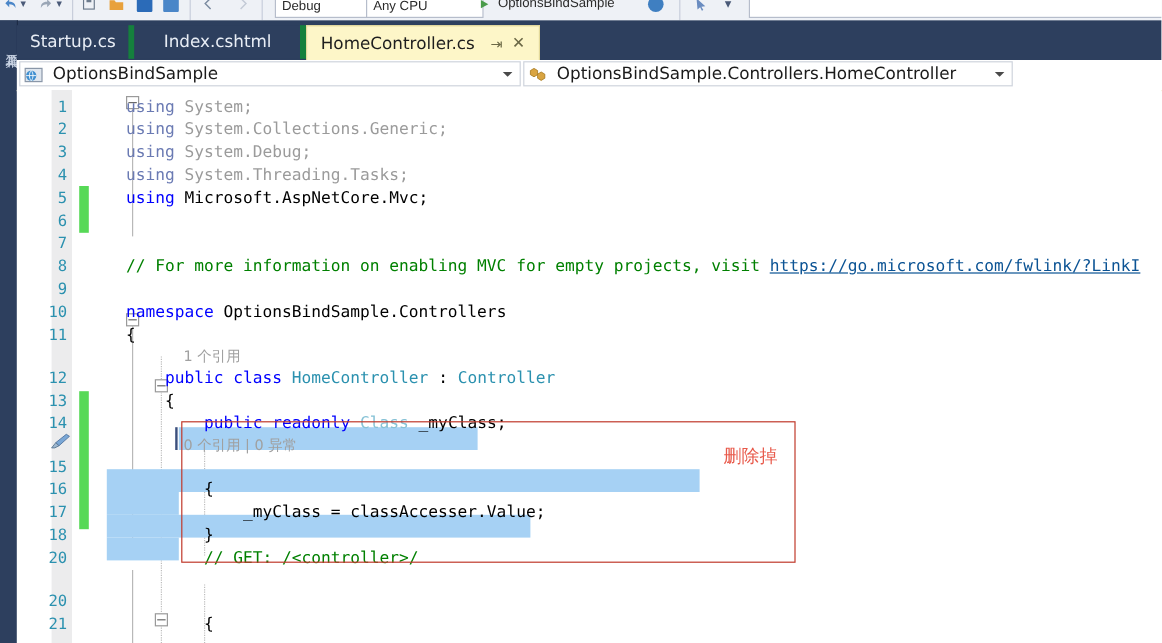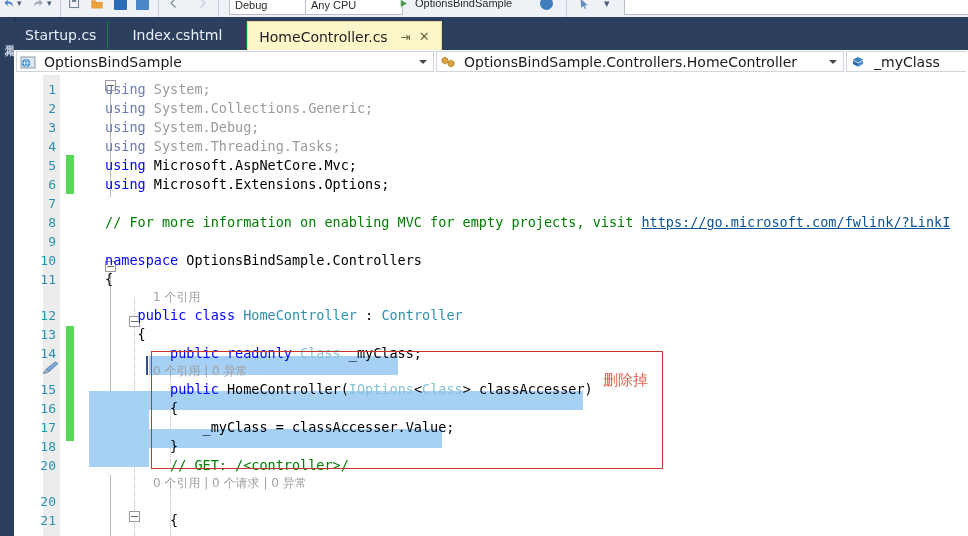--- a/index.html
+++ b/index.html
@@ -44,21 +44,21 @@
     writing-mode:vertical-rl;letter-spacing:0px;
     font-family:"DejaVu Sans",sans-serif;
   }
 
   
   .tabstrip{position:absolute;left:14px;top:18px;height:32px;display:flex;align-items:flex-start;}
   .tab{
     height:28px;display:flex;align-items:center;padding:0 11px;margin-top:3px;
     font-size:14px;color:#e8edf5;white-space:nowrap;
     font-family:"DejaVu Sans",sans-serif;
-    border-right:1px solid #15803d;
+    border-right:5px solid #15803d;
   }
   .tab.inactive{background:#2d3f5e;}
   .tab.active{
     background:#fdf6c8;color:#1e1e1e;border:1px solid #e3d99a;border-bottom:none;
     height:29px;margin-top:3px;
   }
   .tab .pin{margin-left:13px;font-size:12px;color:#6b6846;}
   .tab .xclose{margin-left:8px;font-size:13px;color:#6b6846;}
 
   
@@ -251,30 +251,20 @@
     <div class="nav-combo" style="width:408px;">
       <span class="ico">
         <svg width="16" height="16" viewBox="0 0 16 16">
           <path d="M5 3 l3 1.8 v3.4 L5 10 L2 8.2 V4.8 Z" fill="#d9a441" stroke="#a87a1f" stroke-width="0.7"></path>
           <path d="M11 6 l3 1.8 v3.4 L11 13 L8 11.2 V7.8 Z" fill="#d9a441" stroke="#a87a1f" stroke-width="0.7"></path>
         </svg>
       </span>
       <span class="lbl">OptionsBindSample.Controllers.HomeController</span>
       <span class="arrow"></span>
     </div>
-    <div class="nav-combo" style="width:120px;border-right:none;">
-      <span class="ico">
-        <svg width="16" height="16" viewBox="0 0 16 16">
-          <path d="M8 3 l5 2.6 v0.2 L8 8.6 L3 5.8 v-0.2 Z" fill="#3f7fc1"></path>
-          <path d="M3 6.4 l5 2.8 v3.6 L3 10 Z" fill="#2f6bab"></path>
-          <path d="M13 6.4 l-5 2.8 v3.6 L13 10 Z" fill="#4a8fd0"></path>
-        </svg>
-      </span>
-      <span class="lbl">_myClass</span>
-    </div>
   </div>
 
   <div class="editor">
     <div class="gutter-bg"></div>
     <div class="indicator-col"></div>
 
     <div class="chgbar" style="top:80px;height:39px;"></div>
     <div class="chgbar" style="top:251px;height:115px;"></div>
 
     <div class="guide" style="left:96px;top:12px;height:110px;"></div>
@@ -304,37 +294,36 @@
     <div class="sel" style="left:75px;top:373px;width:60px;height:19px;"></div>
 
     <div class="caret" style="left:132px;top:281px;height:19px;"></div>
 
     <div class="code">
         <div class="ln" style="top: 5px;"><span class="lnum">1</span><span class="ltext"><span class="kw-dim">using </span><span class="txt-dim">System;</span></span></div>
         <div class="ln" style="top: 24px;"><span class="lnum">2</span><span class="ltext"><span class="kw-dim">using </span><span class="txt-dim">System.Collections.Generic;</span></span></div>
         <div class="ln" style="top: 43px;"><span class="lnum">3</span><span class="ltext"><span class="kw-dim">using </span><span class="txt-dim">System.Debug;</span></span></div>
         <div class="ln" style="top: 62px;"><span class="lnum">4</span><span class="ltext"><span class="kw-dim">using </span><span class="txt-dim">System.Threading.Tasks;</span></span></div>
         <div class="ln" style="top: 81px;"><span class="lnum">5</span><span class="ltext"><span class="kw">using </span><span class="txt">Microsoft.AspNetCore.Mvc;</span></span></div>
-        <div class="ln" style="top: 100px;"><span class="lnum">6</span><span class="ltext"><span class="kw">using </span><span class="txt">Microsoft.Extensions.Options;</span></span></div>
+        <div class="ln" style="top: 100px;"><span class="lnum">6</span></div>
         <div class="ln" style="top: 119px;"><span class="lnum">7</span><span class="ltext"></span></div>
         <div class="ln" style="top: 138px;"><span class="lnum">8</span><span class="ltext"><span class="cmt">// For more information on enabling MVC for empty projects, visit </span><span class="lnk">https://go.microsoft.com/fwlink/?LinkI</span></span></div>
         <div class="ln" style="top: 157px;"><span class="lnum">9</span><span class="ltext"></span></div>
         <div class="ln" style="top: 176px;"><span class="lnum">10</span><span class="ltext"><span class="kw">namespace </span><span class="txt">OptionsBindSample.Controllers</span></span></div>
         <div class="ln" style="top: 195px; text-decoration: underline;"><span class="lnum">11</span><span class="ltext"><span class="txt">{</span></span></div>
         <div class="codelens" style="top: 214px; left: 139px;">1 个引用</div>
         <div class="ln" style="top: 231px;"><span class="lnum">12</span><span class="ltext"><span class="txt">    </span><span class="kw">public class </span><span class="typ">HomeController</span><span class="txt"> : </span><span class="typ">Controller</span></span></div>
         <div class="ln" style="top: 250px;"><span class="lnum">13</span><span class="ltext"><span class="txt">    {</span></span></div>
         <div class="ln" style="top: 269px;"><span class="lnum">14</span><span class="ltext"><span class="txt">        </span><span class="kw">public readonly </span><span class="typ-dim">Class</span><span class="txt"> _myClass;</span></span></div>
         <div class="codelens" style="top: 288px; left: 139px;">0 个引用 | 0 异常</div>
-        <div class="ln" style="top: 305px;"><span class="lnum">15</span><span class="ltext"><span class="txt">        </span><span class="kw">public </span><span class="txt">HomeController(</span><span class="typ-dim">IOptions</span><span class="txt">&lt;</span><span class="typ-dim">Class</span><span class="txt">&gt; classAccesser)</span></span></div>
+        <div class="ln" style="top: 305px;"><span class="lnum">15</span></div>
         <div class="ln" style="top: 324px;"><span class="lnum">16</span><span class="ltext"><span class="txt">        {</span></span></div>
         <div class="ln" style="top: 343px;"><span class="lnum">17</span><span class="ltext"><span class="txt">            _myClass = classAccesser.Value;</span></span></div>
         <div class="ln" style="top: 362px;"><span class="lnum">18</span><span class="ltext"><span class="txt">        }</span></span></div>
         <div class="ln" style="top: 381px;"><span class="lnum">20</span><span class="ltext"><span class="txt">        </span><span class="cmt">// GET: /&lt;controller&gt;/</span></span></div>
-        <div class="codelens" style="top: 400px; left: 139px;">0 个引用 | 0 个请求 | 0 异常</div>
         <div class="ln" style="top: 417px;"><span class="lnum">20</span></div>
         <div class="ln" style="top: 436px;"><span class="lnum">21</span><span class="ltext"><span class="txt">        {</span></span></div>
       </div>
 
     <div class="redbox" style="left:137px;top:276px;width:512px;height:118px;"></div>
     <div class="annot" style="left:589px;top:296px;">删除掉</div>
   </div>
 
 </div>
 

